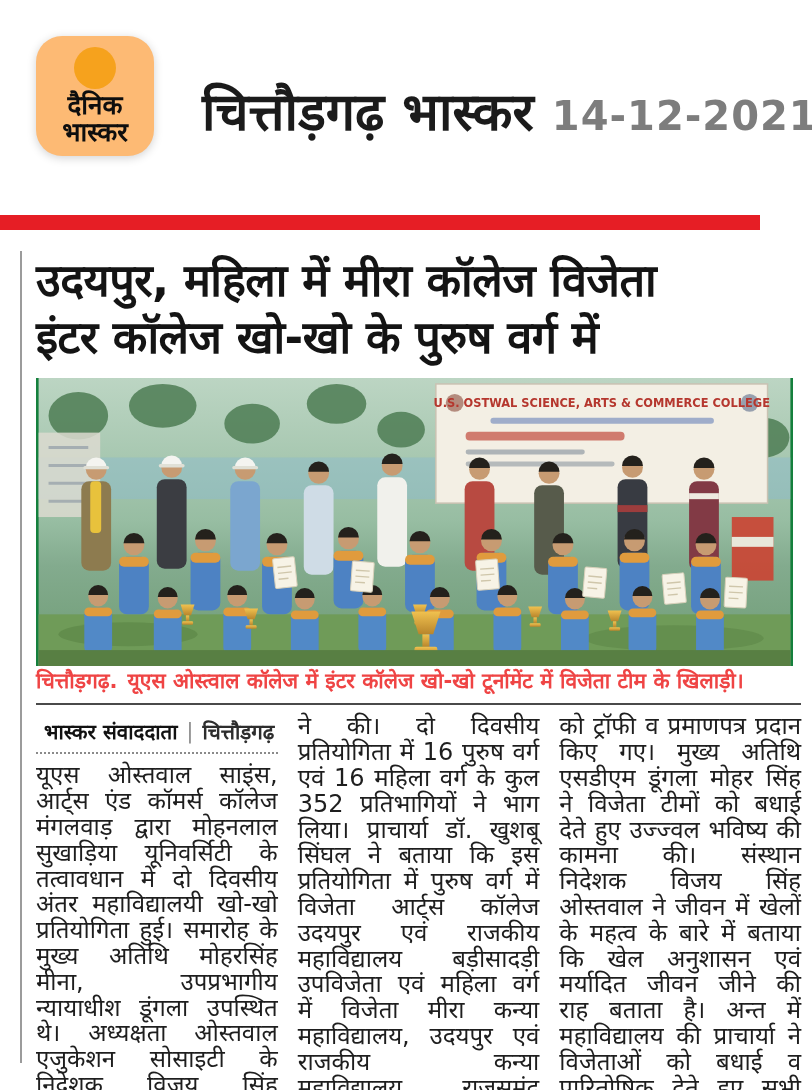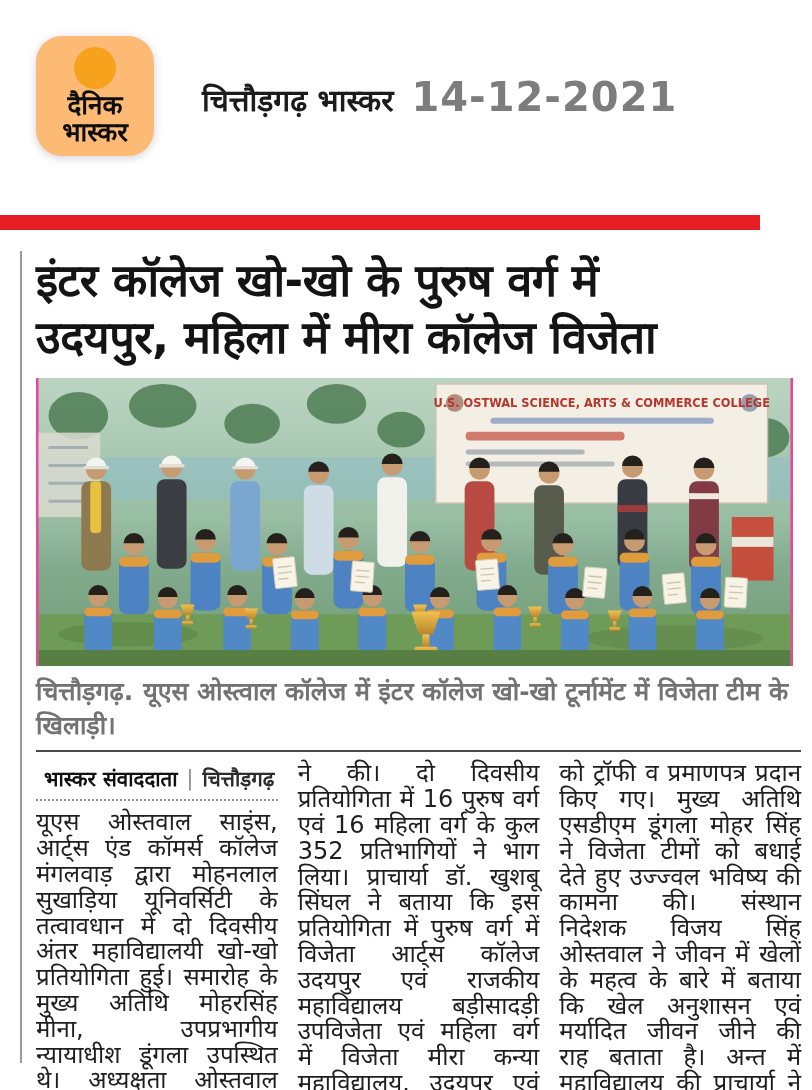--- a/index.html
+++ b/index.html
@@ -16,37 +16,37 @@
   .logo {
     position: absolute; left: 36px; top: 36px;
     width: 118px; height: 120px;
     background: #fdba74; border-radius: 26px;
     box-shadow: 0 2px 10px rgba(0,0,0,0.18);
     display: flex; flex-direction: column; align-items: center; justify-content: center;
   }
   .logo-sun { width: 42px; height: 42px; border-radius: 50%; background: #f6a21d; margin-bottom: 3px; }
   .logo-text { font-weight: 800; font-size: 26px; line-height: 1.02; color: #0e0e0e; text-align: center; }
   .title-row { position: absolute; left: 202px; top: 74px; display: flex; align-items: baseline; gap: 18px; white-space: nowrap; }
-  .edition-title { font-size: 30px; font-weight: 800; color: #1b1b1b; }
+  .edition-title { font-size: 52px; font-weight: 800; color: #1b1b1b; }
   .edition-date { font-size: 40px; font-weight: 700; color: #7d7d7d; letter-spacing: 1px; }
 
   .red-bar { position: absolute; top: 215px; left: 0; width: 760px; height: 15px; background: #e61e25; }
 
   
   .article {
     position: absolute; top: 251px; left: 20px; width: 792px; height: 812px;
     border-left: 2px solid #9b9b9b;
     padding-left: 14px;
   }
   .headline { font-size: 45px; line-height: 1.26; font-weight: 800; color: #141414; letter-spacing: -0.5px; margin-top: 2px; }
 
-  .photo-wrap { margin-top: 12px; width: 757px; height: 288px; overflow: hidden; background: #ec4899; }
+  .photo-wrap { margin-top: 12px; width: 757px; height: 288px; overflow: hidden; background: #15803d; }
   .photo-wrap svg { display: block; }
 
-  .caption { margin-top: 7px; font-size: 25px; font-weight: 600; color: #737373; width: 757px; }
+  .caption { font-size: 21px; font-weight: 600; color: #ef4444; width: 757px; }
   .caption .cap-loc { font-weight: 800; margin-right: 10px; }
 
   .caption-divider { width: 765px; border-top: 2px solid #4a4a4a; margin-top: 9px; }
 
   .body-cols { display: flex; gap: 20px; margin-top: 9px; width: 765px; }
   .col { flex: 1 1 0; min-width: 0; }
   .col p {
     font-size: 24px; line-height: 25.8px; text-align: justify;
     color: #1e1e1e; font-weight: 500; word-spacing: 1px;
   }
@@ -69,22 +69,22 @@
     <span class="edition-title">चित्तौड़गढ़ भास्कर</span>
     <span class="edition-date">14-12-2021</span>
   </div>
 </div>
 
 <div class="red-bar"></div>
 
 <div class="article">
 
   <div class="headline">
+    <div>उदयपुर, महिला में मीरा कॉलेज विजेता</div>
     <div>इंटर कॉलेज खो-खो के पुरुष वर्ग में</div>
-    <div>उदयपुर, महिला में मीरा कॉलेज विजेता</div>
   </div>
 
   <div class="photo-wrap">
     <svg width="757" height="288" viewBox="0 0 757 290" xmlns="http://www.w3.org/2000/svg">
       <defs>
         <linearGradient id="mural" x1="0" y1="0" x2="0" y2="1">
           <stop offset="0" stop-color="#bcd5c3"></stop>
           <stop offset="0.5" stop-color="#97bda2"></stop>
           <stop offset="0.65" stop-color="#83ab8e"></stop>
           <stop offset="1" stop-color="#6f9c74"></stop>

